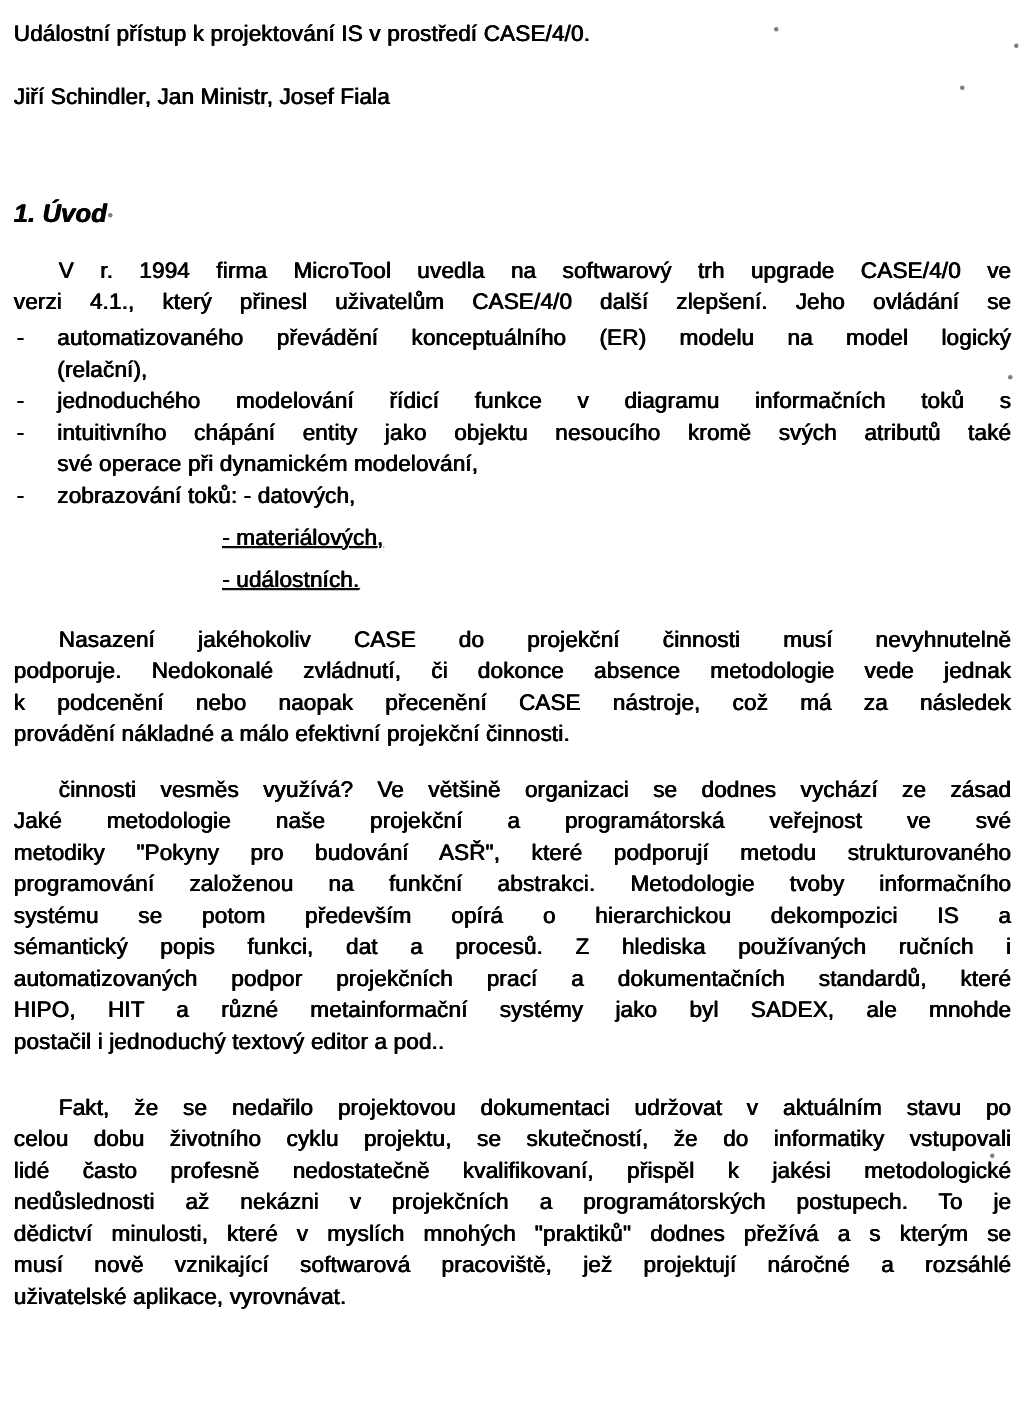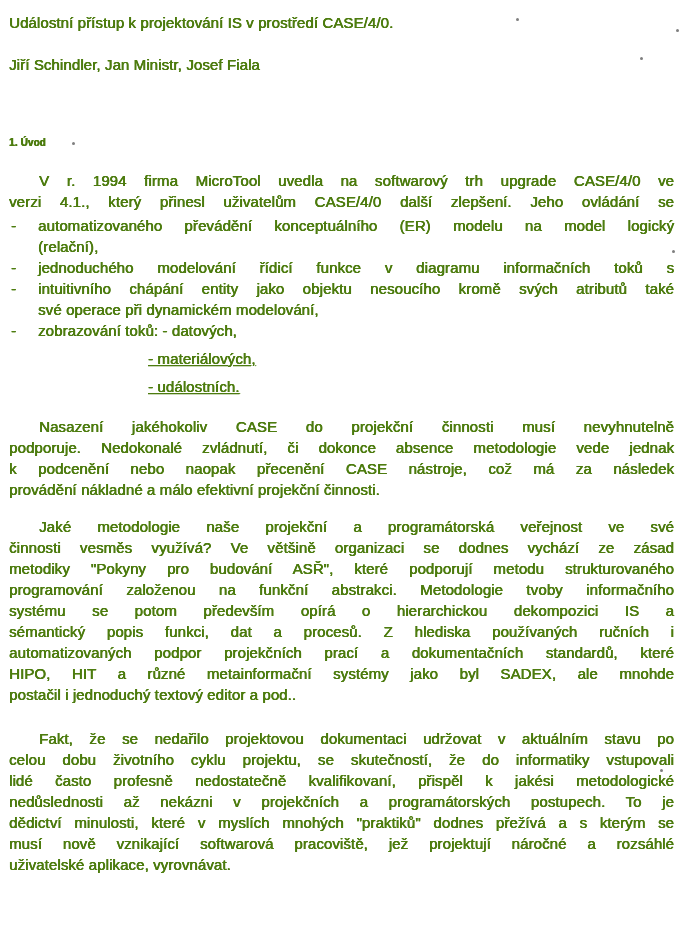--- a/index.html
+++ b/index.html
@@ -6,42 +6,43 @@
     margin: 0;
     padding: 0;
     background: #ffffff;
   }
   .page {
     position: relative;
     width: 687px;
     height: 942px;
     box-sizing: border-box;
     background: #ffffff;
-    color: #4d7c0f;
+    color: #000000;
     font-family: "Liberation Sans", "DejaVu Sans", sans-serif;
     font-size: 15px;
     line-height: 21px;
     font-weight: 400;
     padding: 12px 13px 4px 9px;
     overflow: hidden;
     
     text-shadow: 0.5px 0 0 currentColor, 0 0.3px 0 currentColor;
     letter-spacing: 0.1px;
   }
   .title {
     margin-bottom: 21px;
   }
   .authors {
     margin-bottom: 0;
   }
   .heading {
     font-weight: 700;
-    font-size: 10px;
+    font-size: 17px;
     margin-top: 57px;
     margin-bottom: 17px;
+    font-style: italic;
   }
   .para {
     margin-top: 21px;
   }
   .para.first {
     margin-top: 0;
   }
   .para.indent .tline:first-child {
     text-indent: 30px;
   }
@@ -138,22 +139,22 @@
   </div>
 
   <div class="para indent gap-p2">
       <div class="tline just">Nasazení   jakéhokoliv  CASE   do  projekční   činnosti  musí  nevyhnutelně</div>
       <div class="tline just">podporuje. Nedokonalé zvládnutí, či dokonce  absence metodologie vede jednak</div>
       <div class="tline just">k podcenění nebo  naopak přecenění CASE nástroje,  což má za následek</div>
       <div class="tline">provádění nákladné a málo efektivní projekční činnosti.</div>
     </div>
 
   <div class="para indent gap-p3">
+      <div class="tline just">činnosti   vesměs  využívá?  Ve  většině organizaci se  dodnes vychází ze zásad</div>
       <div class="tline just">Jaké   metodologie  naše   projekční  a  programátorská veřejnost  ve  své</div>
-      <div class="tline just">činnosti   vesměs  využívá?  Ve  většině organizaci se  dodnes vychází ze zásad</div>
       <div class="tline just">metodiky "Pokyny pro budování  ASŘ", které  podporují metodu strukturovaného</div>
       <div class="tline just">programování  založenou  na  funkční  abstrakci. Metodologie tvoby  informačního</div>
       <div class="tline just">systému   se  potom    především  opírá  o hierarchickou  dekompozici IS  a</div>
       <div class="tline just">sémantický  popis funkci, dat   a  procesů.   Z  hlediska   používaných  ručních i</div>
       <div class="tline just">automatizovaných podpor projekčních prací a dokumentačních standardů,  které</div>
       <div class="tline just">HIPO,    HIT  a  různé metainformační  systémy   jako byl SADEX,   ale mnohde</div>
       <div class="tline">postačil i jednoduchý textový editor a pod..</div>
     </div>
 
   <div class="para indent gap-p4">

